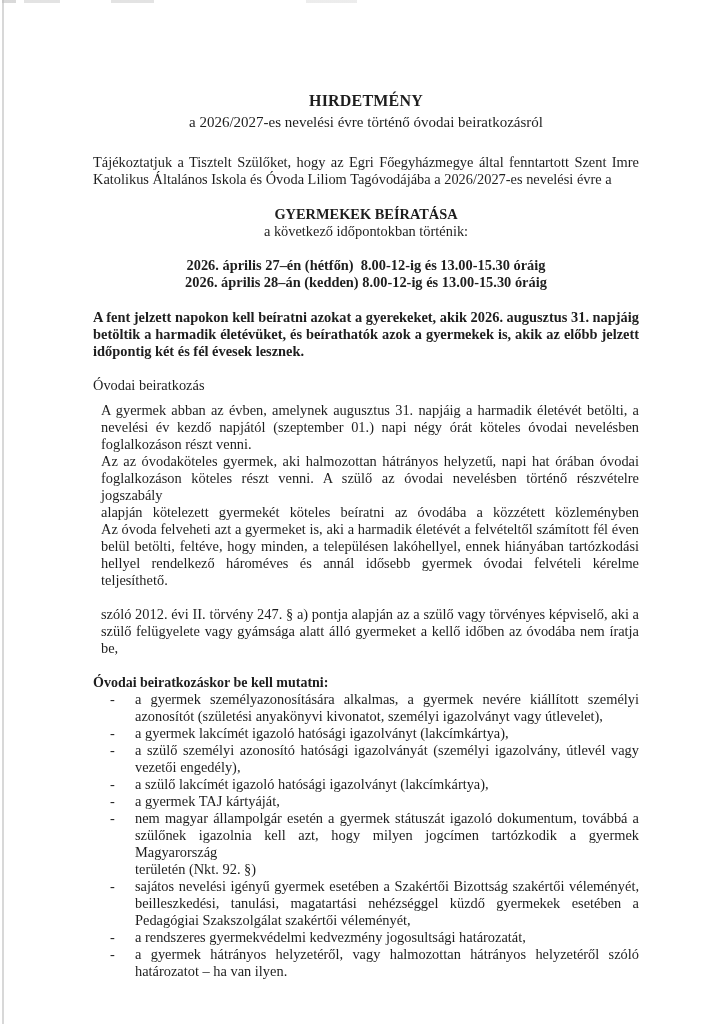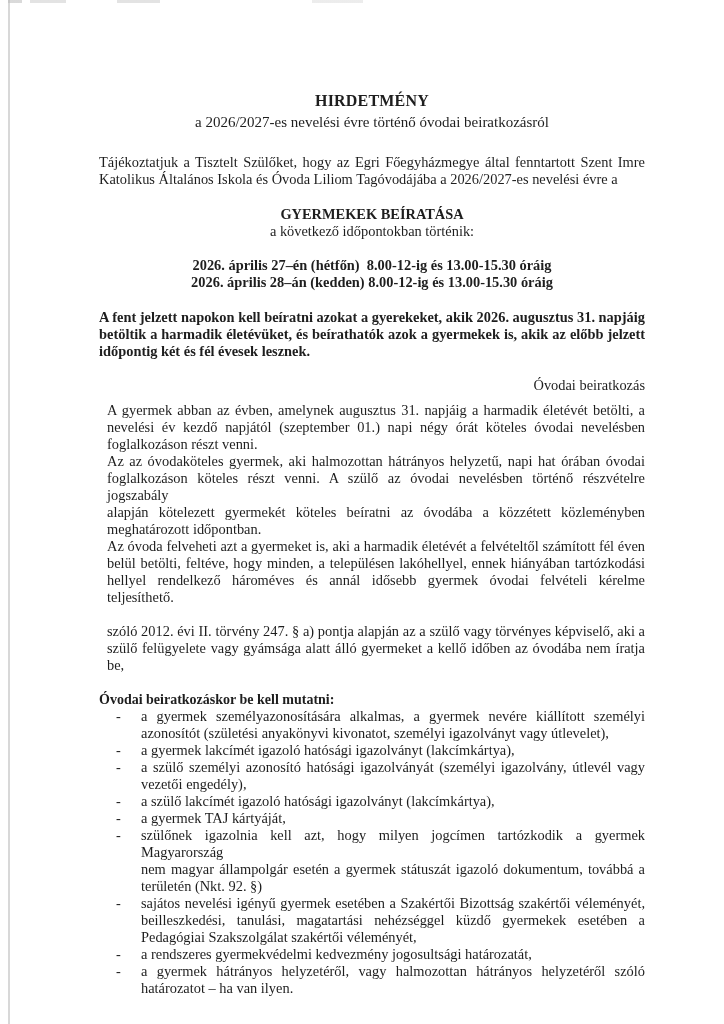--- a/index.html
+++ b/index.html
@@ -3,40 +3,40 @@
 <meta charset="utf-8">
 <style>
   html, body { margin: 0; padding: 0; }
   body {
     width: 724px; height: 1024px; overflow: hidden;
     background: #ffffff;
     font-family: "Liberation Serif", "DejaVu Serif", serif;
     color: #1e1e1e;
     position: relative;
   }
-  .page { position: absolute; left: 8px; top: 0; width: 596px; height: 1024px; }
+  .page { position: absolute; left: 2px; top: 0; width: 596px; height: 1024px; }
   .scan-edge-left { position: absolute; left: 0; top: 0; width: 2px; height: 1024px; background: #d8d8d8; }
   .scan-top-marks { position: absolute; left: 0; top: 0; width: 724px; height: 3px; background: linear-gradient(90deg,#bbb 0,#bbb 2%,transparent 2%,transparent 3%,#ccc 3%,#ccc 8%,transparent 8%,transparent 15%,#ccc 15%,#ccc 21%,transparent 21%,transparent 42%,#ddd 42%,#ddd 49%,transparent 49%); opacity: .55; }
 
   .content { position: absolute; left: 91px; top: 91px; width: 546px; font-size: 14.4px; line-height: 17px; }
 
   .title { text-align: center; font-weight: bold; font-size: 16px; line-height: 20px; letter-spacing: 0.2px; }
   .subtitle { text-align: center; font-size: 15px; line-height: 20px; margin-top: 1px; }
 
   .intro { text-align: justify; text-align-last: left; margin-top: 22px; }
 
   .section-head { text-align: center; font-weight: bold; margin-top: 18px; }
   .section-sub { text-align: center; margin-top: 0; }
 
   .dates { text-align: center; font-weight: bold; margin-top: 17px; }
   .dates div { line-height: 17px; }
 
   .notice { font-weight: bold; text-align: justify; margin-top: 18px; }
 
-  .sub-heading { text-align: right; margin-top: 17px; }
+  .sub-heading { text-align: left; margin-top: 17px; }
 
   .para { text-align: justify; }
   .para p { margin: 0; }
   .para .indent { padding-left: 8px; }
   .jl { text-align-last: justify; display: block; }
   .ll { text-align-last: left; display: block; }
 
   .block2 { margin-top: 17px; padding-left: 8px; }
 
   .list-title { font-weight: bold; margin-top: 17px; font-size: 14px; }
@@ -79,21 +79,20 @@
     <div class="para" style="margin-top:8px;">
       <p class="indent">
         <span class="jl">A gyermek abban az évben, amelynek augusztus 31. napjáig a harmadik életévét betölti, a</span>
         <span class="jl">nevelési év kezdő napjától (szeptember 01.) napi négy órát köteles óvodai nevelésben</span>
         <span class="ll">foglalkozáson részt venni.</span>
       </p>
       <p class="indent">
         <span class="jl">Az az óvodaköteles gyermek, aki halmozottan hátrányos helyzetű, napi hat órában óvodai</span>
         <span class="jl">foglalkozáson köteles részt venni. A szülő az óvodai nevelésben történő részvételre jogszabály</span>
         <span class="jl">alapján kötelezett gyermekét köteles beíratni az óvodába a közzétett közleményben</span>
-        <span class="ll">meghatározott időpontban.</span>
       </p>
       <p class="indent">
         <span class="jl">Az óvoda felveheti azt a gyermeket is, aki a harmadik életévét a felvételtől számított fél éven</span>
         <span class="jl">belül betölti, feltéve, hogy minden, a településen lakóhellyel, ennek hiányában tartózkodási</span>
         <span class="ll">hellyel rendelkező hároméves és annál idősebb gyermek óvodai felvételi kérelme teljesíthető.</span>
       </p>
     </div>
 
     <div class="para block2">
       <span class="jl">szóló 2012. évi II. törvény 247. § a) pontja alapján az a szülő vagy törvényes képviselő, aki a</span>
@@ -120,22 +119,22 @@
       <li>
         <span class="dash">-</span>
         <span class="ll">a szülő lakcímét igazoló hatósági igazolványt (lakcímkártya),</span>
       </li>
       <li>
         <span class="dash">-</span>
         <span class="ll">a gyermek TAJ kártyáját,</span>
       </li>
       <li>
         <span class="dash">-</span>
+        <span class="jl">nem magyar állampolgár esetén a gyermek státuszát igazoló dokumentum, továbbá a</span>
         <span class="jl">szülőnek igazolnia kell azt, hogy milyen jogcímen tartózkodik a gyermek Magyarország</span>
-        <span class="jl">nem magyar állampolgár esetén a gyermek státuszát igazoló dokumentum, továbbá a</span>
         <span class="ll">területén (Nkt. 92. §)</span>
       </li>
       <li>
         <span class="dash">-</span>
         <span class="jl">sajátos nevelési igényű gyermek esetében a Szakértői Bizottság szakértői véleményét,</span>
         <span class="jl">beilleszkedési, tanulási, magatartási nehézséggel küzdő gyermekek esetében a</span>
         <span class="ll">Pedagógiai Szakszolgálat szakértői véleményét,</span>
       </li>
       <li>
         <span class="dash">-</span>

